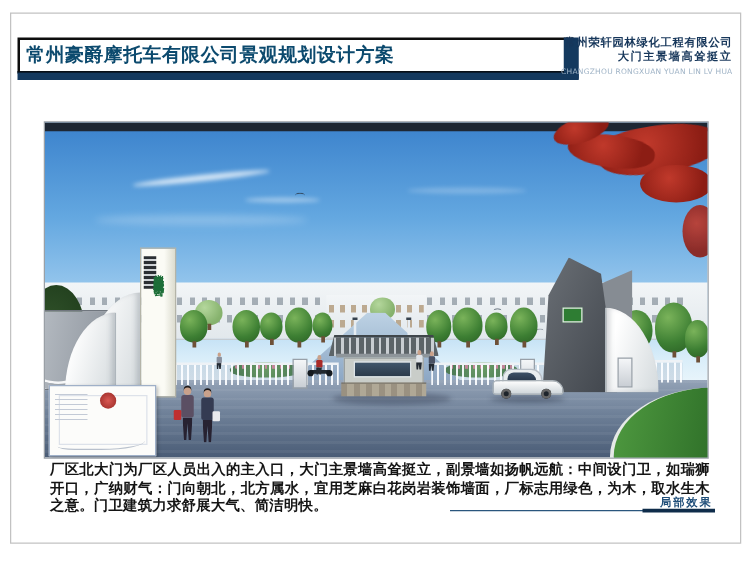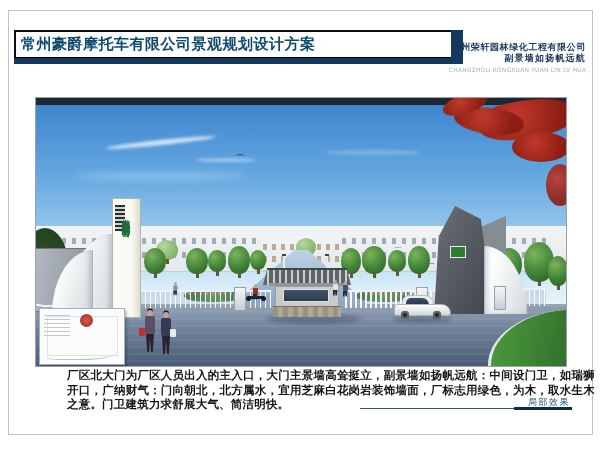--- a/index.html
+++ b/index.html
@@ -9,21 +9,21 @@
 
   
   .sheet{left:8px;top:10px;width:583px;height:423px;border:1px solid #c2c2c2;background:#fff;}
 
   
   .title-box{left:14px;top:30px;width:436px;height:25px;border:2px solid #0e0e0e;background:#fff;
              font-size:15px;font-weight:bold;color:#0c4a6e;line-height:24px;padding-left:5px;
              letter-spacing:0.5px;white-space:nowrap;overflow:hidden;}
   .title-bar{left:14px;top:57px;width:449px;height:6px;background:#14395e;border-top:1px solid #000;}
   .title-block{left:451px;top:30px;width:12px;height:33px;background:#14395e;}
-  .firm{left:420px;top:30px;width:166px;text-align:right;margin-top:12px;}
+  .firm{left:420px;top:30px;width:166px;text-align:right;}
   .firm-name{font-size:9px;font-weight:bold;color:#16365a;letter-spacing:0.6px;line-height:11px;}
   .firm-sub{font-size:9px;font-weight:bold;color:#16365a;letter-spacing:1.2px;line-height:11px;}
   .firm-py{font-size:6px;color:#9fb3c6;letter-spacing:0.2px;margin-top:2px;}
 
   
   .scene{left:35px;top:97px;width:530px;height:268px;overflow:hidden;border:1px solid #9aa0a6;
          background:linear-gradient(#3b82cc 0%,#63a7e0 28%,#9ccaee 52%,#d8edf9 70%,#eef7fc 80%,#f2f7fa 100%);}
   .scene-topbar{left:0;top:0;width:530px;height:7px;background:#1e2733;z-index:2;}
   .cloud{background:rgba(255,255,255,.75);border-radius:50%;filter:blur(1.5px);z-index:1;}
   .bird{width:8px;height:4px;border-top:1.5px solid #2c3a4a;border-radius:50%;opacity:.8;z-index:2;}
@@ -138,41 +138,41 @@
   .inset-curve{position:absolute;left:6px;bottom:4px;width:70px;height:14px;
                border-bottom:1px solid #b8c0cc;border-radius:0 0 50% 20%;}
   .inset-stamp{position:absolute;left:40px;top:5px;width:13px;height:13px;border-radius:50%;
                background:radial-gradient(#d64a44,#a32520 70%);opacity:.92;}
 
   .watermark{left:0;top:116px;width:530px;text-align:center;font-size:33px;font-weight:bold;
              color:rgba(255,255,255,.45);letter-spacing:1px;white-space:nowrap;z-index:9;}
 
   
   .desc{left:40px;top:368px;width:528px;font-size:11.5px;line-height:1.28;color:#141414;
-        font-weight:600;letter-spacing:0.2px;text-align:justify;margin-left:27px;}
-  .caption{right:30px;top:396px;font-size:9px;font-weight:normal;color:#1f4e79;letter-spacing:1.5px;}
+        font-weight:600;letter-spacing:0.2px;text-align:justify;}
+  .caption{right:30px;top:396px;font-size:9px;font-weight:bold;color:#1f4e79;letter-spacing:1.5px;}
   .caption-rule{left:360px;top:408px;width:212px;height:1px;background:#2a567d;}
   .caption-rule::after{content:"";position:absolute;right:0;top:-1px;width:58px;height:3px;background:#0f2c4a;}
   .pinyin{right:25px;top:414px;font-size:8.5px;font-weight:bold;color:#1f4e79;letter-spacing:0.4px;
           display:flex;align-items:center;gap:3px;}
   .pg-circle{width:11px;height:11px;border:1px solid #1f4e79;border-radius:50%;font-size:6.5px;
              display:flex;align-items:center;justify-content:center;flex:0 0 auto;}
 </style>
 </head>
 <body>
 
 <div id="app">
   <div class="abs sheet"></div>
 
   <div class="abs title-box">常州豪爵摩托车有限公司景观规划设计方案</div>
   <div class="abs title-bar"></div>
   <div class="abs title-block"></div>
   <div class="abs firm">
     <div class="firm-name">常州荣轩园林绿化工程有限公司</div>
-    <div class="firm-sub">副景墙如扬帆远航</div>
+    <div class="firm-sub">大门主景墙高耸挺立</div>
     <div class="firm-py">CHANGZHOU RONGXUAN YUAN LIN LV HUA</div>
   </div>
 
   <div class="abs scene">
     <div class="abs scene-topbar"></div>
 
     <div class="abs cloud" style="left:70px;top:42px;width:110px;height:5px;transform:rotate(-6deg);"></div>
     <div class="abs cloud" style="left:160px;top:60px;width:60px;height:4px;opacity:.55;"></div>
     <div class="abs cloud" style="left:40px;top:74px;width:170px;height:8px;opacity:.3;filter:blur(3px);"></div>
     <div class="abs cloud" style="left:290px;top:52px;width:95px;height:5px;opacity:.3;"></div>

